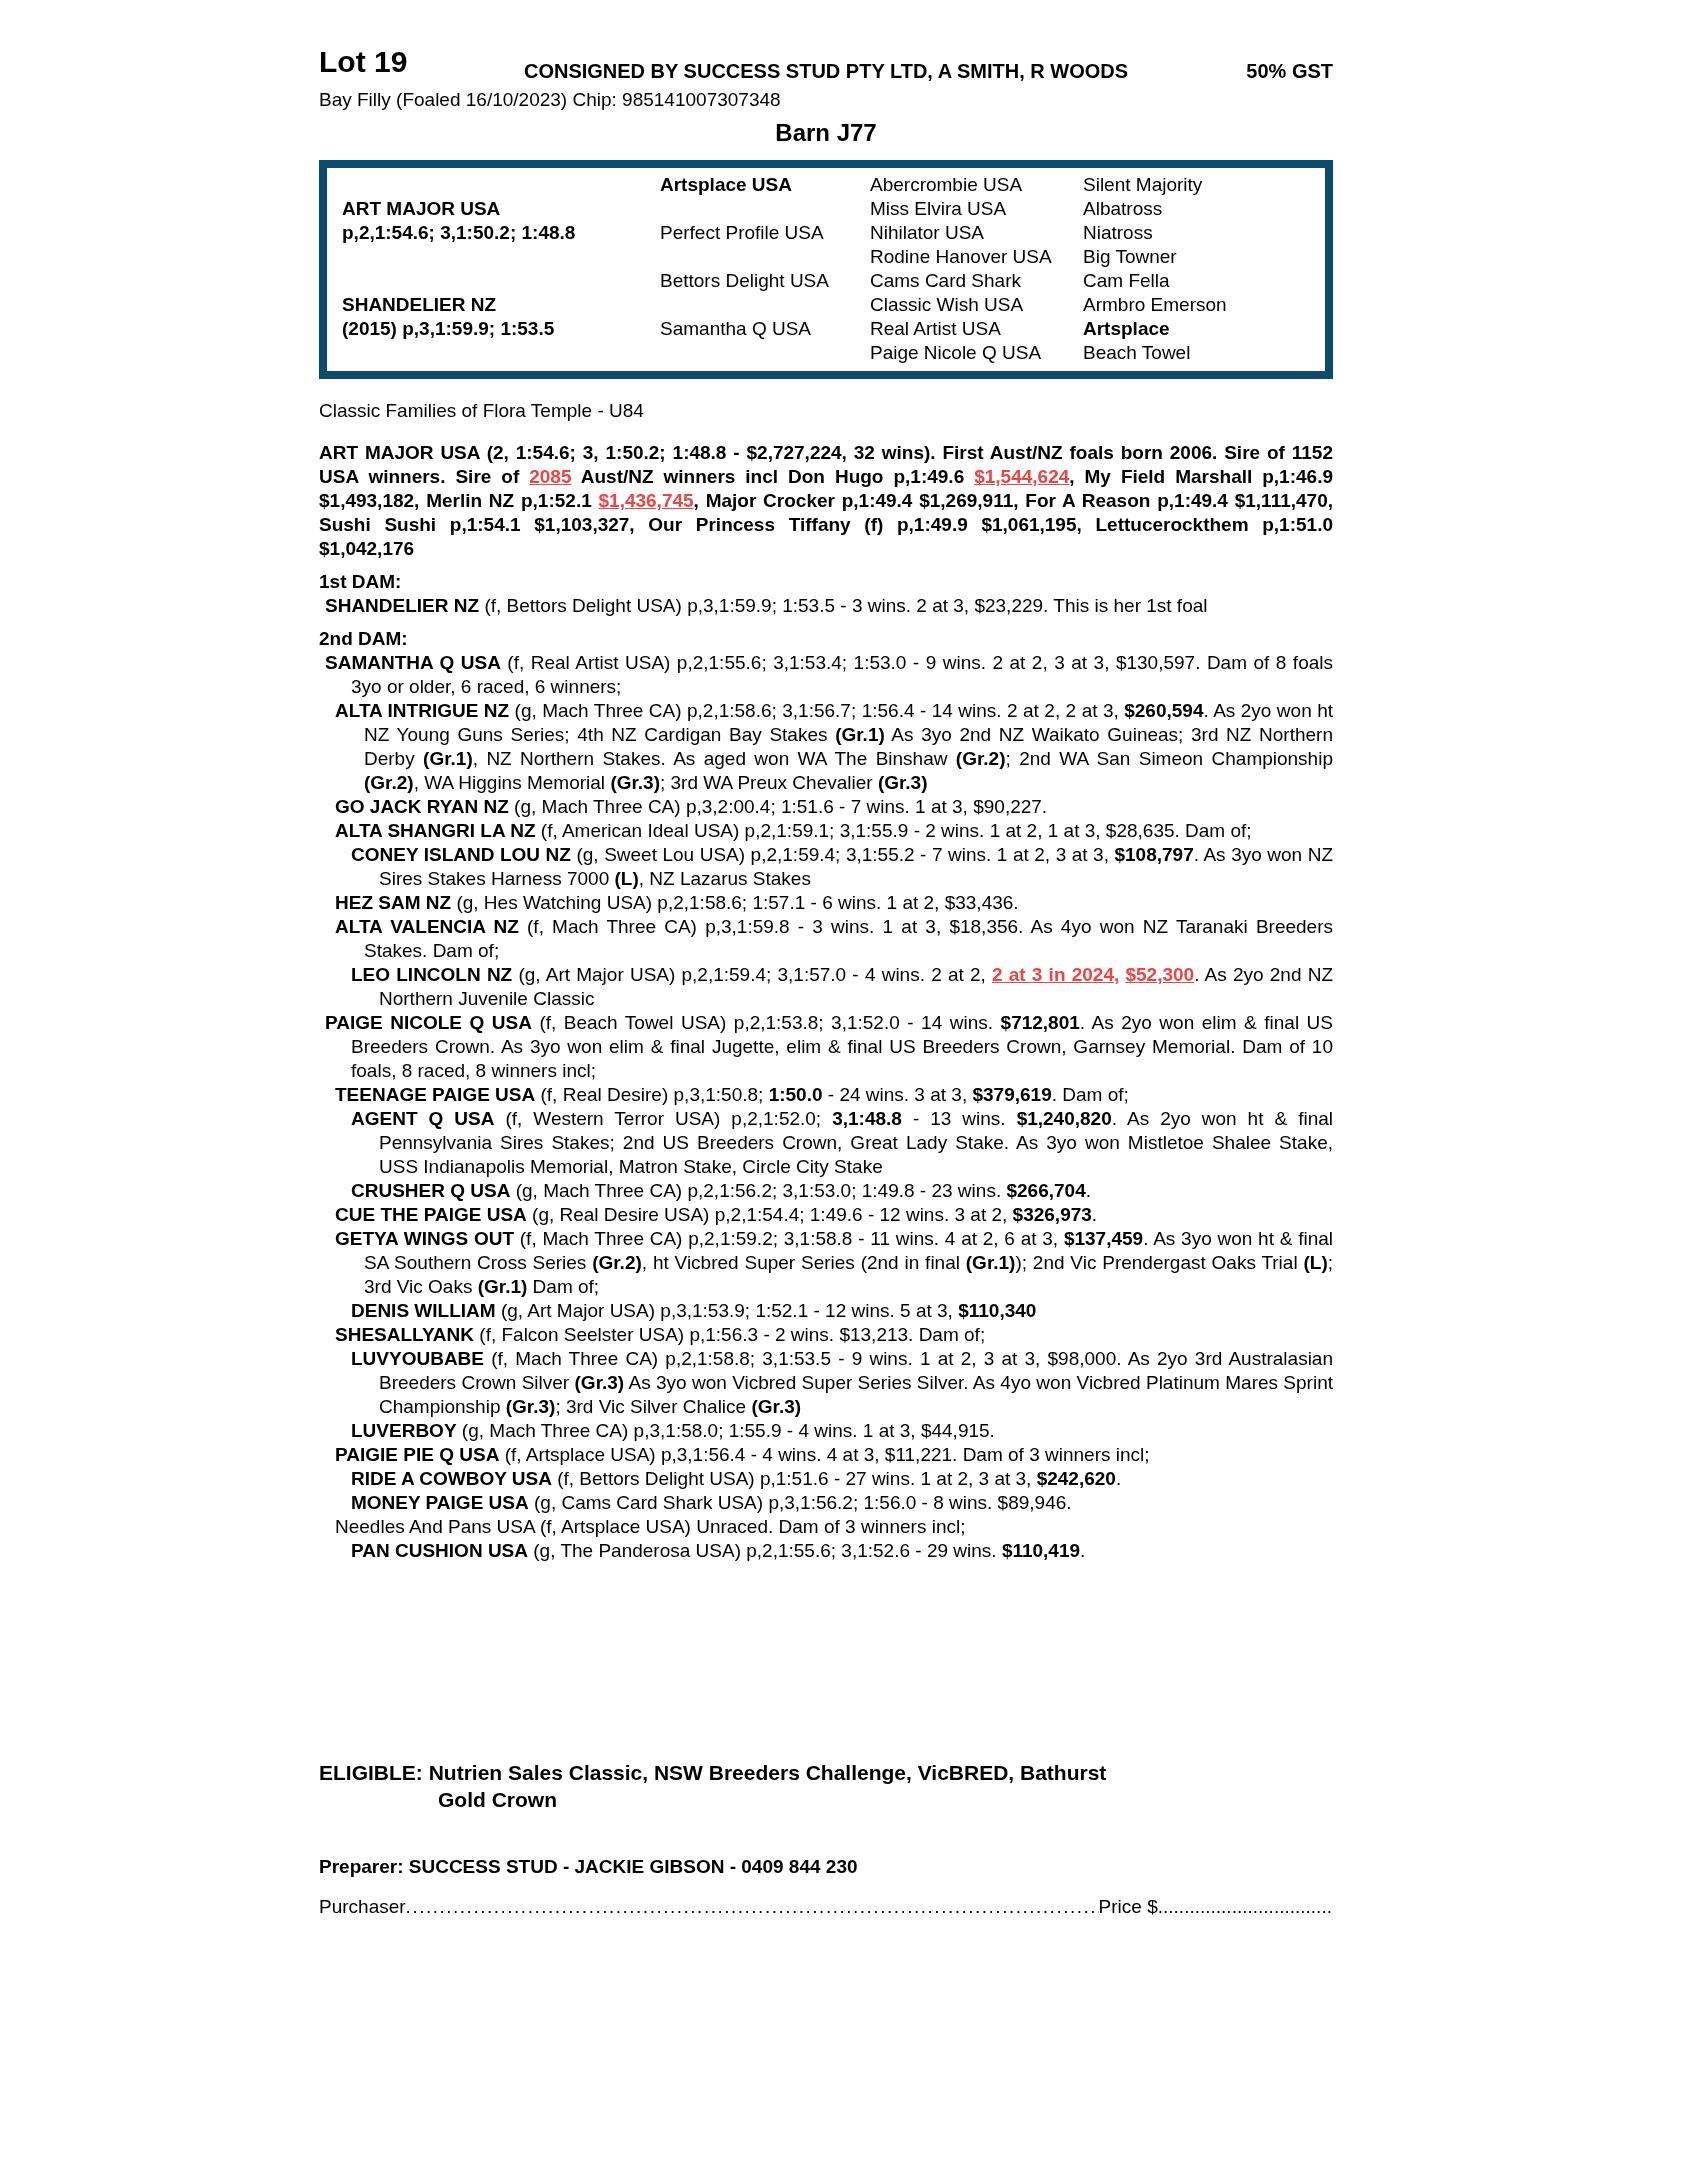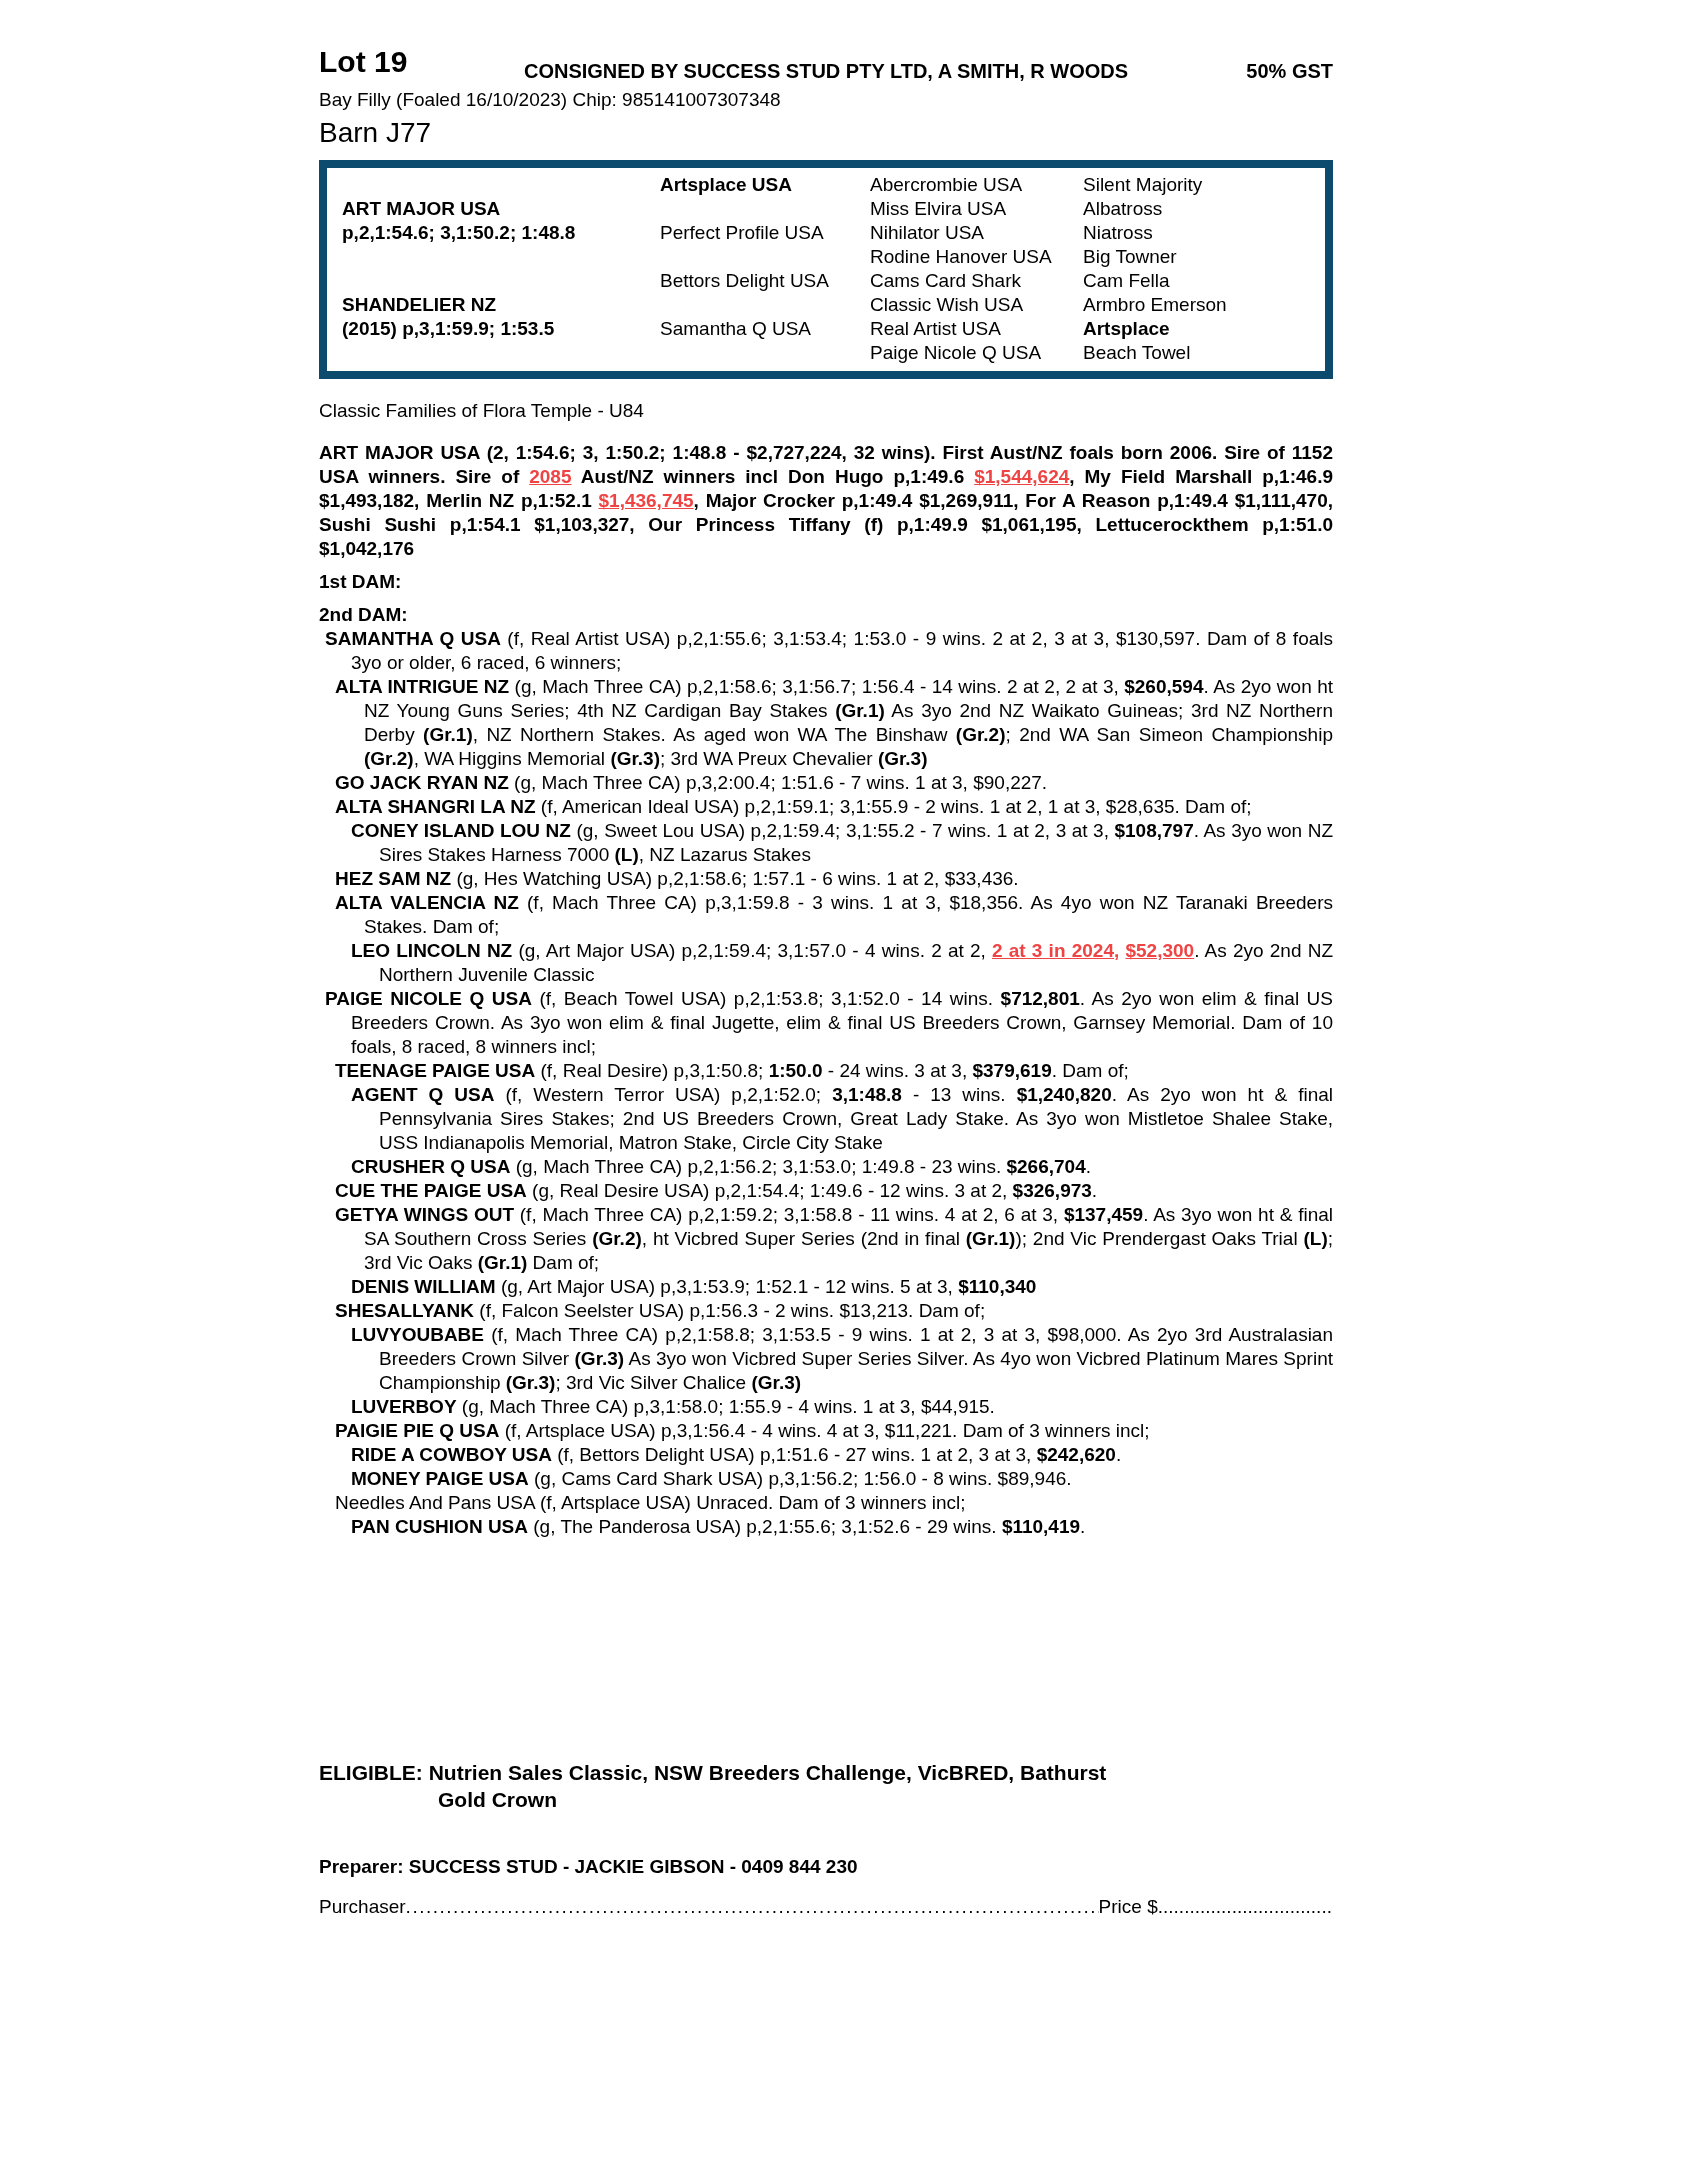--- a/index.html
+++ b/index.html
@@ -13,21 +13,21 @@
   .content { position:absolute; left:319px; top:50px; width:1014px; }
   .bold { font-weight:700; }
   .red  { color:#ef4444;text-decoration:underline; }
 
   
   .header-row { position:relative; height:38px; }
   .lot { position:absolute; left:0; top:0; font-size:30px; font-weight:700; }
   .consignor { position:absolute; left:0; right:0; top:9px; text-align:center; font-size:20px; font-weight:700; }
   .gst { position:absolute; right:0; top:9px; font-size:20px; font-weight:700; }
   .desc { margin-top:0; text-align:left; }
-  .barn { margin-top:9px; text-align:left; font-size:28px; font-weight:400; }
+  .barn { margin-top:9px; text-align:center; font-size:24px; font-weight:700; }
 
   
   .ptable {
     margin-top:15px; border:8px solid #0c4a6e;
     padding:5px 0 6px 0;
     display:grid; grid-template-columns:333px 210px 213px 1fr;
     line-height:24px;
   }
   .ptable .cell { white-space:nowrap; overflow:hidden; }
   .ptable .c1 { padding-left:15px; }
@@ -96,20 +96,21 @@
       <div class="cell c2"></div>
       <div class="cell c3">Paige Nicole Q USA</div>
       <div class="cell c4">Beach Towel</div>
     </div>
 
   <div class="family-line">Classic Families of Flora Temple - U84</div>
 
   <div>
       <div class="para p-sire"><span class="bold ">ART MAJOR USA (2, 1:54.6; 3, 1:50.2; 1:48.8 - $2,727,224, 32 wins). First Aust/NZ foals born 2006. Sire of 1152 USA winners. Sire of </span><span class="bold red">2085</span><span class="bold "> Aust/NZ winners incl Don Hugo p,1:49.6 </span><span class="bold red">$1,544,624</span><span class="bold ">, My Field Marshall p,1:46.9 $1,493,182, Merlin NZ p,1:52.1 </span><span class="bold red">$1,436,745</span><span class="bold ">, Major Crocker p,1:49.4 $1,269,911, For A Reason p,1:49.4 $1,111,470, Sushi Sushi p,1:54.1 $1,103,327, Our Princess Tiffany (f) p,1:49.9 $1,061,195, Lettucerockthem p,1:51.0 $1,042,176</span></div>
       <div class="para p-h"><span class="bold ">1st DAM:</span></div>
+      <div class="para p-dam"><span class="bold ">SHANDELIER NZ</span><span class=""> (f, Bettors Delight USA) p,3,1:59.9; 1:53.5 - 3 wins. 2 at 3, $23,229. This is her 1st foal</span></div>
       <div class="para p-h"><span class="bold ">2nd DAM:</span></div>
       <div class="para p-dam"><span class="bold ">SAMANTHA Q USA</span><span class=""> (f, Real Artist USA) p,2,1:55.6; 3,1:53.4; 1:53.0 - 9 wins. 2 at 2, 3 at 3, $130,597. Dam of 8 foals 3yo or older, 6 raced, 6 winners;</span></div>
       <div class="para p-a"><span class="bold ">ALTA INTRIGUE NZ</span><span class=""> (g, Mach Three CA) p,2,1:58.6; 3,1:56.7; 1:56.4 - 14 wins. 2 at 2, 2 at 3, </span><span class="bold ">$260,594</span><span class="">. As 2yo won ht NZ Young Guns Series; 4th NZ Cardigan Bay Stakes </span><span class="bold ">(Gr.1)</span><span class=""> As 3yo 2nd NZ Waikato Guineas; 3rd NZ Northern Derby </span><span class="bold ">(Gr.1)</span><span class="">, NZ Northern Stakes. As aged won WA The Binshaw </span><span class="bold ">(Gr.2)</span><span class="">; 2nd WA San Simeon Championship </span><span class="bold ">(Gr.2)</span><span class="">, WA Higgins Memorial </span><span class="bold ">(Gr.3)</span><span class="">; 3rd WA Preux Chevalier </span><span class="bold ">(Gr.3)</span></div>
       <div class="para p-a"><span class="bold ">GO JACK RYAN NZ</span><span class=""> (g, Mach Three CA) p,3,2:00.4; 1:51.6 - 7 wins. 1 at 3, $90,227.</span></div>
       <div class="para p-a"><span class="bold ">ALTA SHANGRI LA NZ</span><span class=""> (f, American Ideal USA) p,2,1:59.1; 3,1:55.9 - 2 wins. 1 at 2, 1 at 3, $28,635. Dam of;</span></div>
       <div class="para p-b"><span class="bold ">CONEY ISLAND LOU NZ</span><span class=""> (g, Sweet Lou USA) p,2,1:59.4; 3,1:55.2 - 7 wins. 1 at 2, 3 at 3, </span><span class="bold ">$108,797</span><span class="">. As 3yo won NZ Sires Stakes Harness 7000 </span><span class="bold ">(L)</span><span class="">, NZ Lazarus Stakes</span></div>
       <div class="para p-a"><span class="bold ">HEZ SAM NZ</span><span class=""> (g, Hes Watching USA) p,2,1:58.6; 1:57.1 - 6 wins. 1 at 2, $33,436.</span></div>
       <div class="para p-a"><span class="bold ">ALTA VALENCIA NZ</span><span class=""> (f, Mach Three CA) p,3,1:59.8 - 3 wins. 1 at 3, $18,356. As 4yo won NZ Taranaki Breeders Stakes. Dam of;</span></div>
       <div class="para p-b"><span class="bold ">LEO LINCOLN NZ</span><span class=""> (g, Art Major USA) p,2,1:59.4; 3,1:57.0 - 4 wins. 2 at 2, </span><span class="bold red">2 at 3 in 2024,</span><span class=""> </span><span class="bold red">$52,300</span><span class="">. As 2yo 2nd NZ Northern Juvenile Classic</span></div>
       <div class="para p-dam"><span class="bold ">PAIGE NICOLE Q USA</span><span class=""> (f, Beach Towel USA) p,2,1:53.8; 3,1:52.0 - 14 wins. </span><span class="bold ">$712,801</span><span class="">. As 2yo won elim &amp; final US Breeders Crown. As 3yo won elim &amp; final Jugette, elim &amp; final US Breeders Crown, Garnsey Memorial. Dam of 10 foals, 8 raced, 8 winners incl;</span></div>

